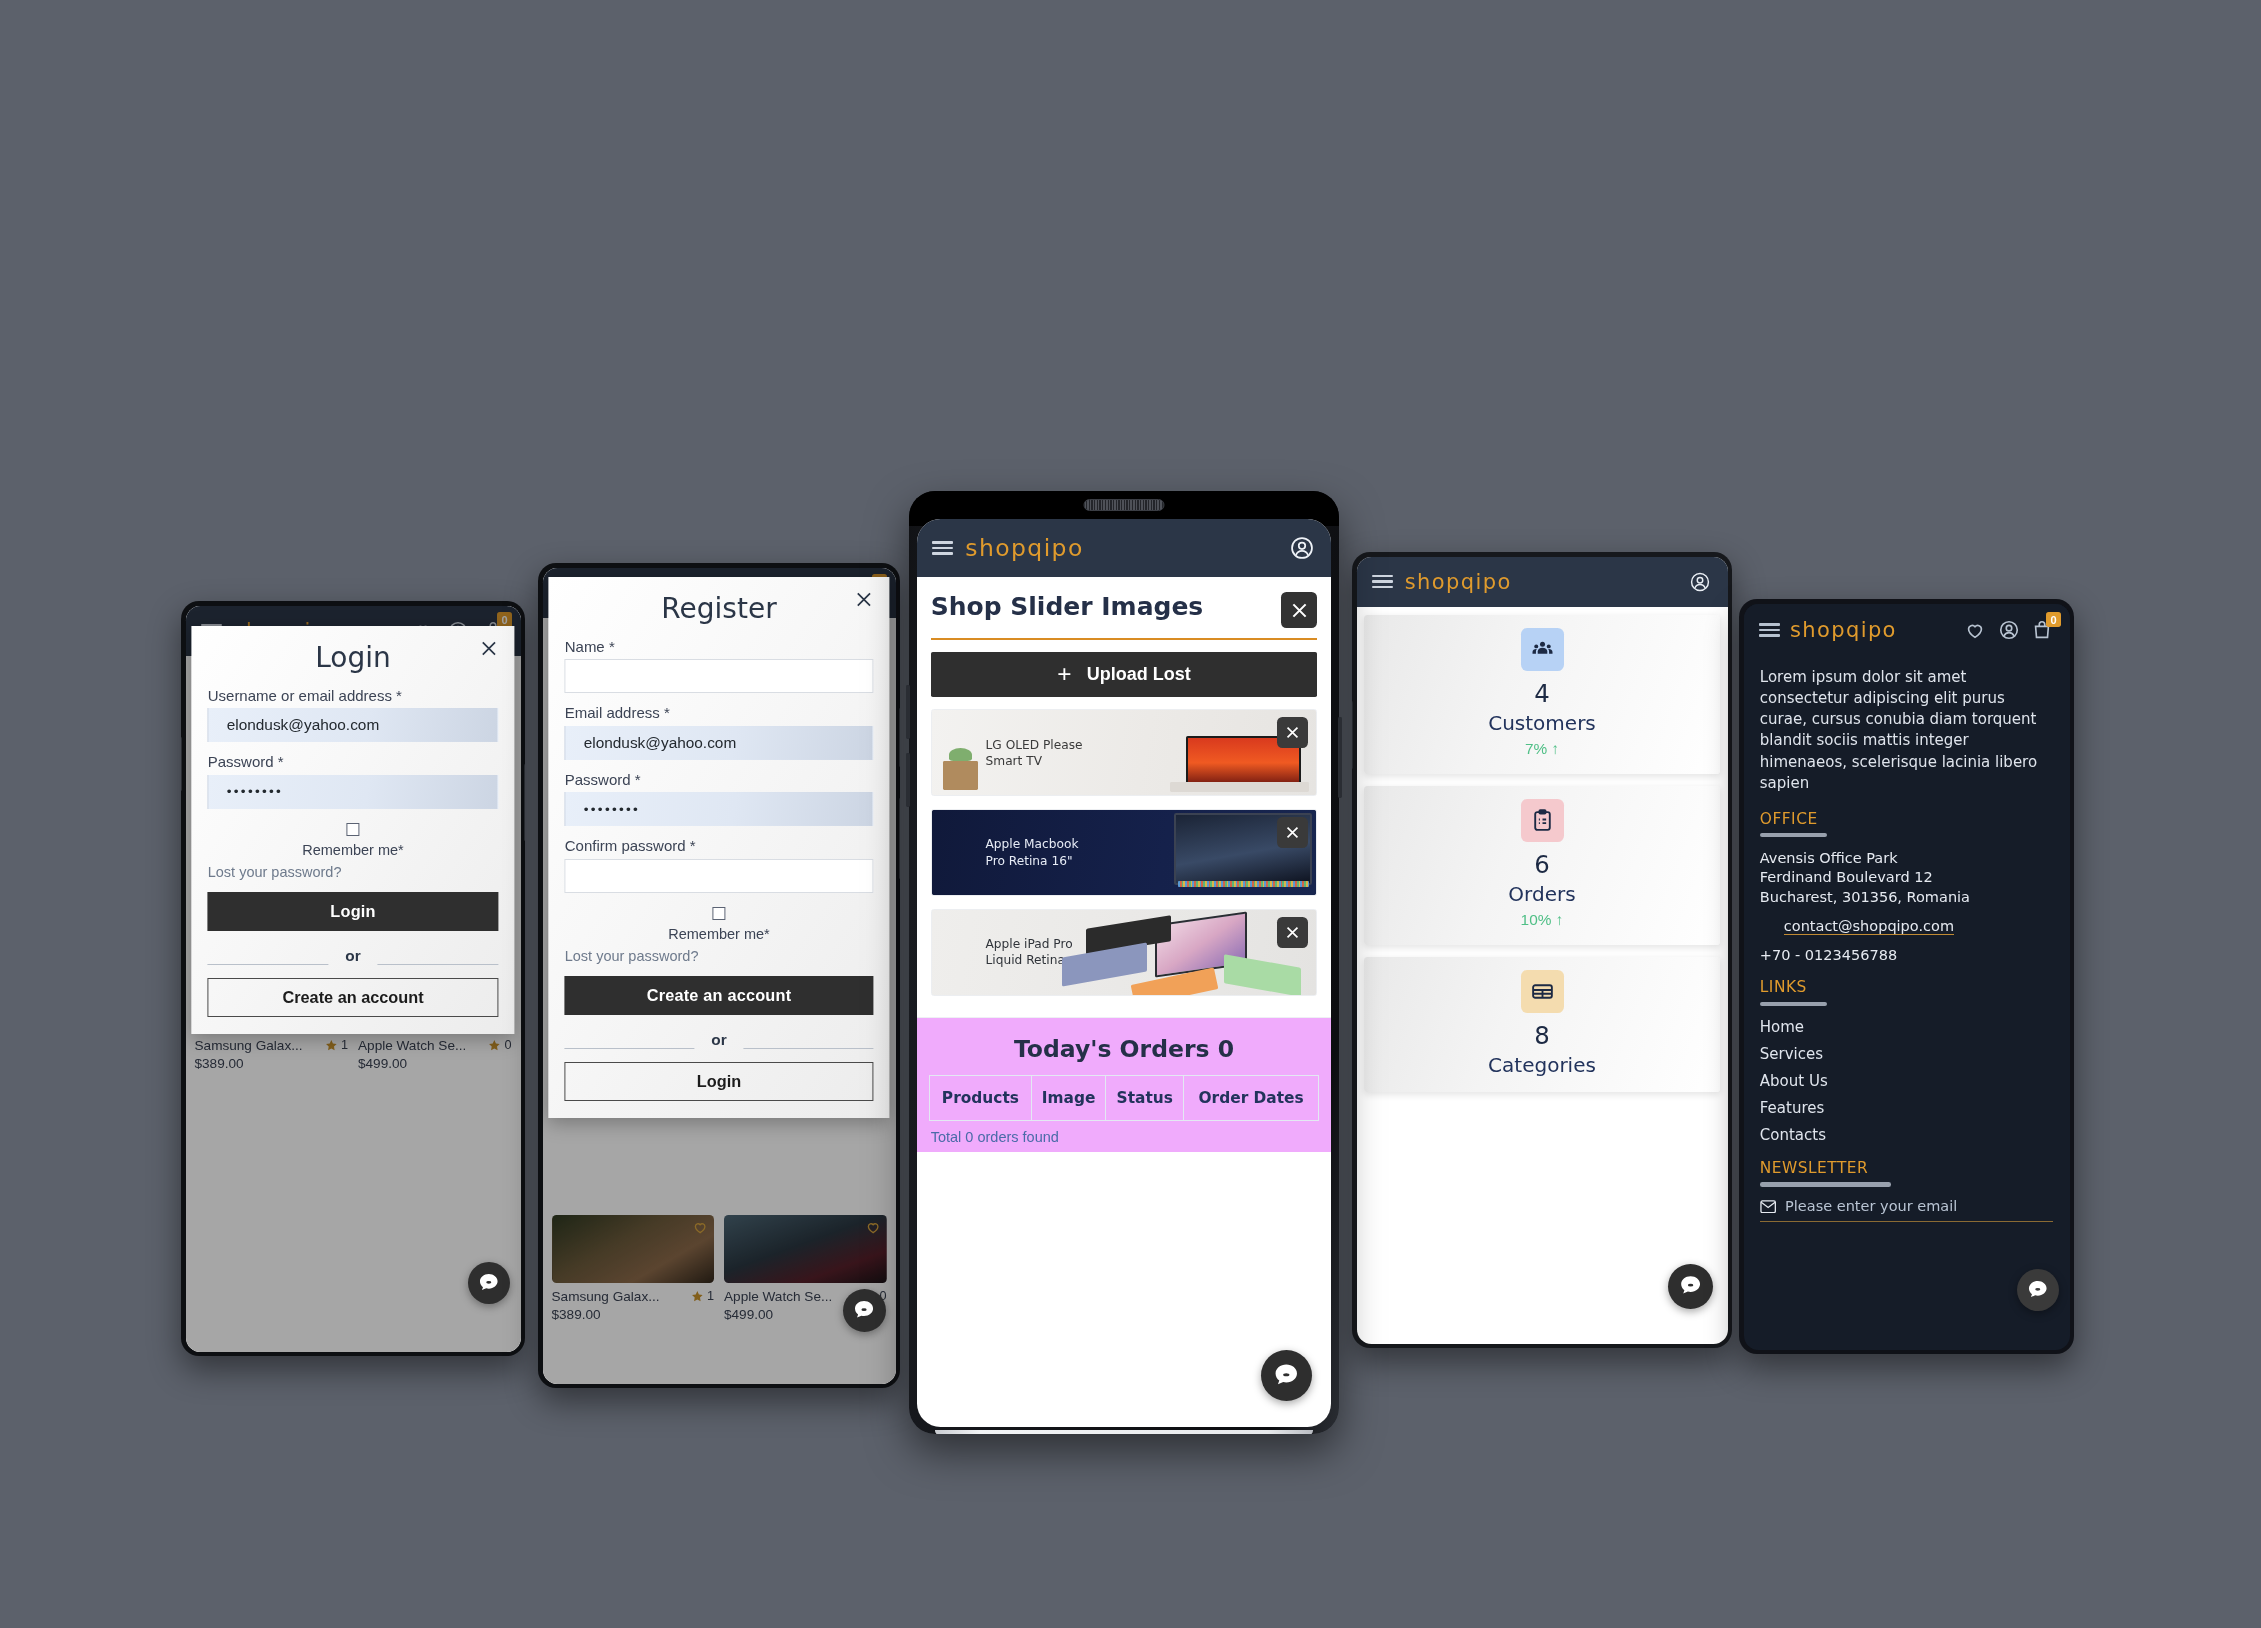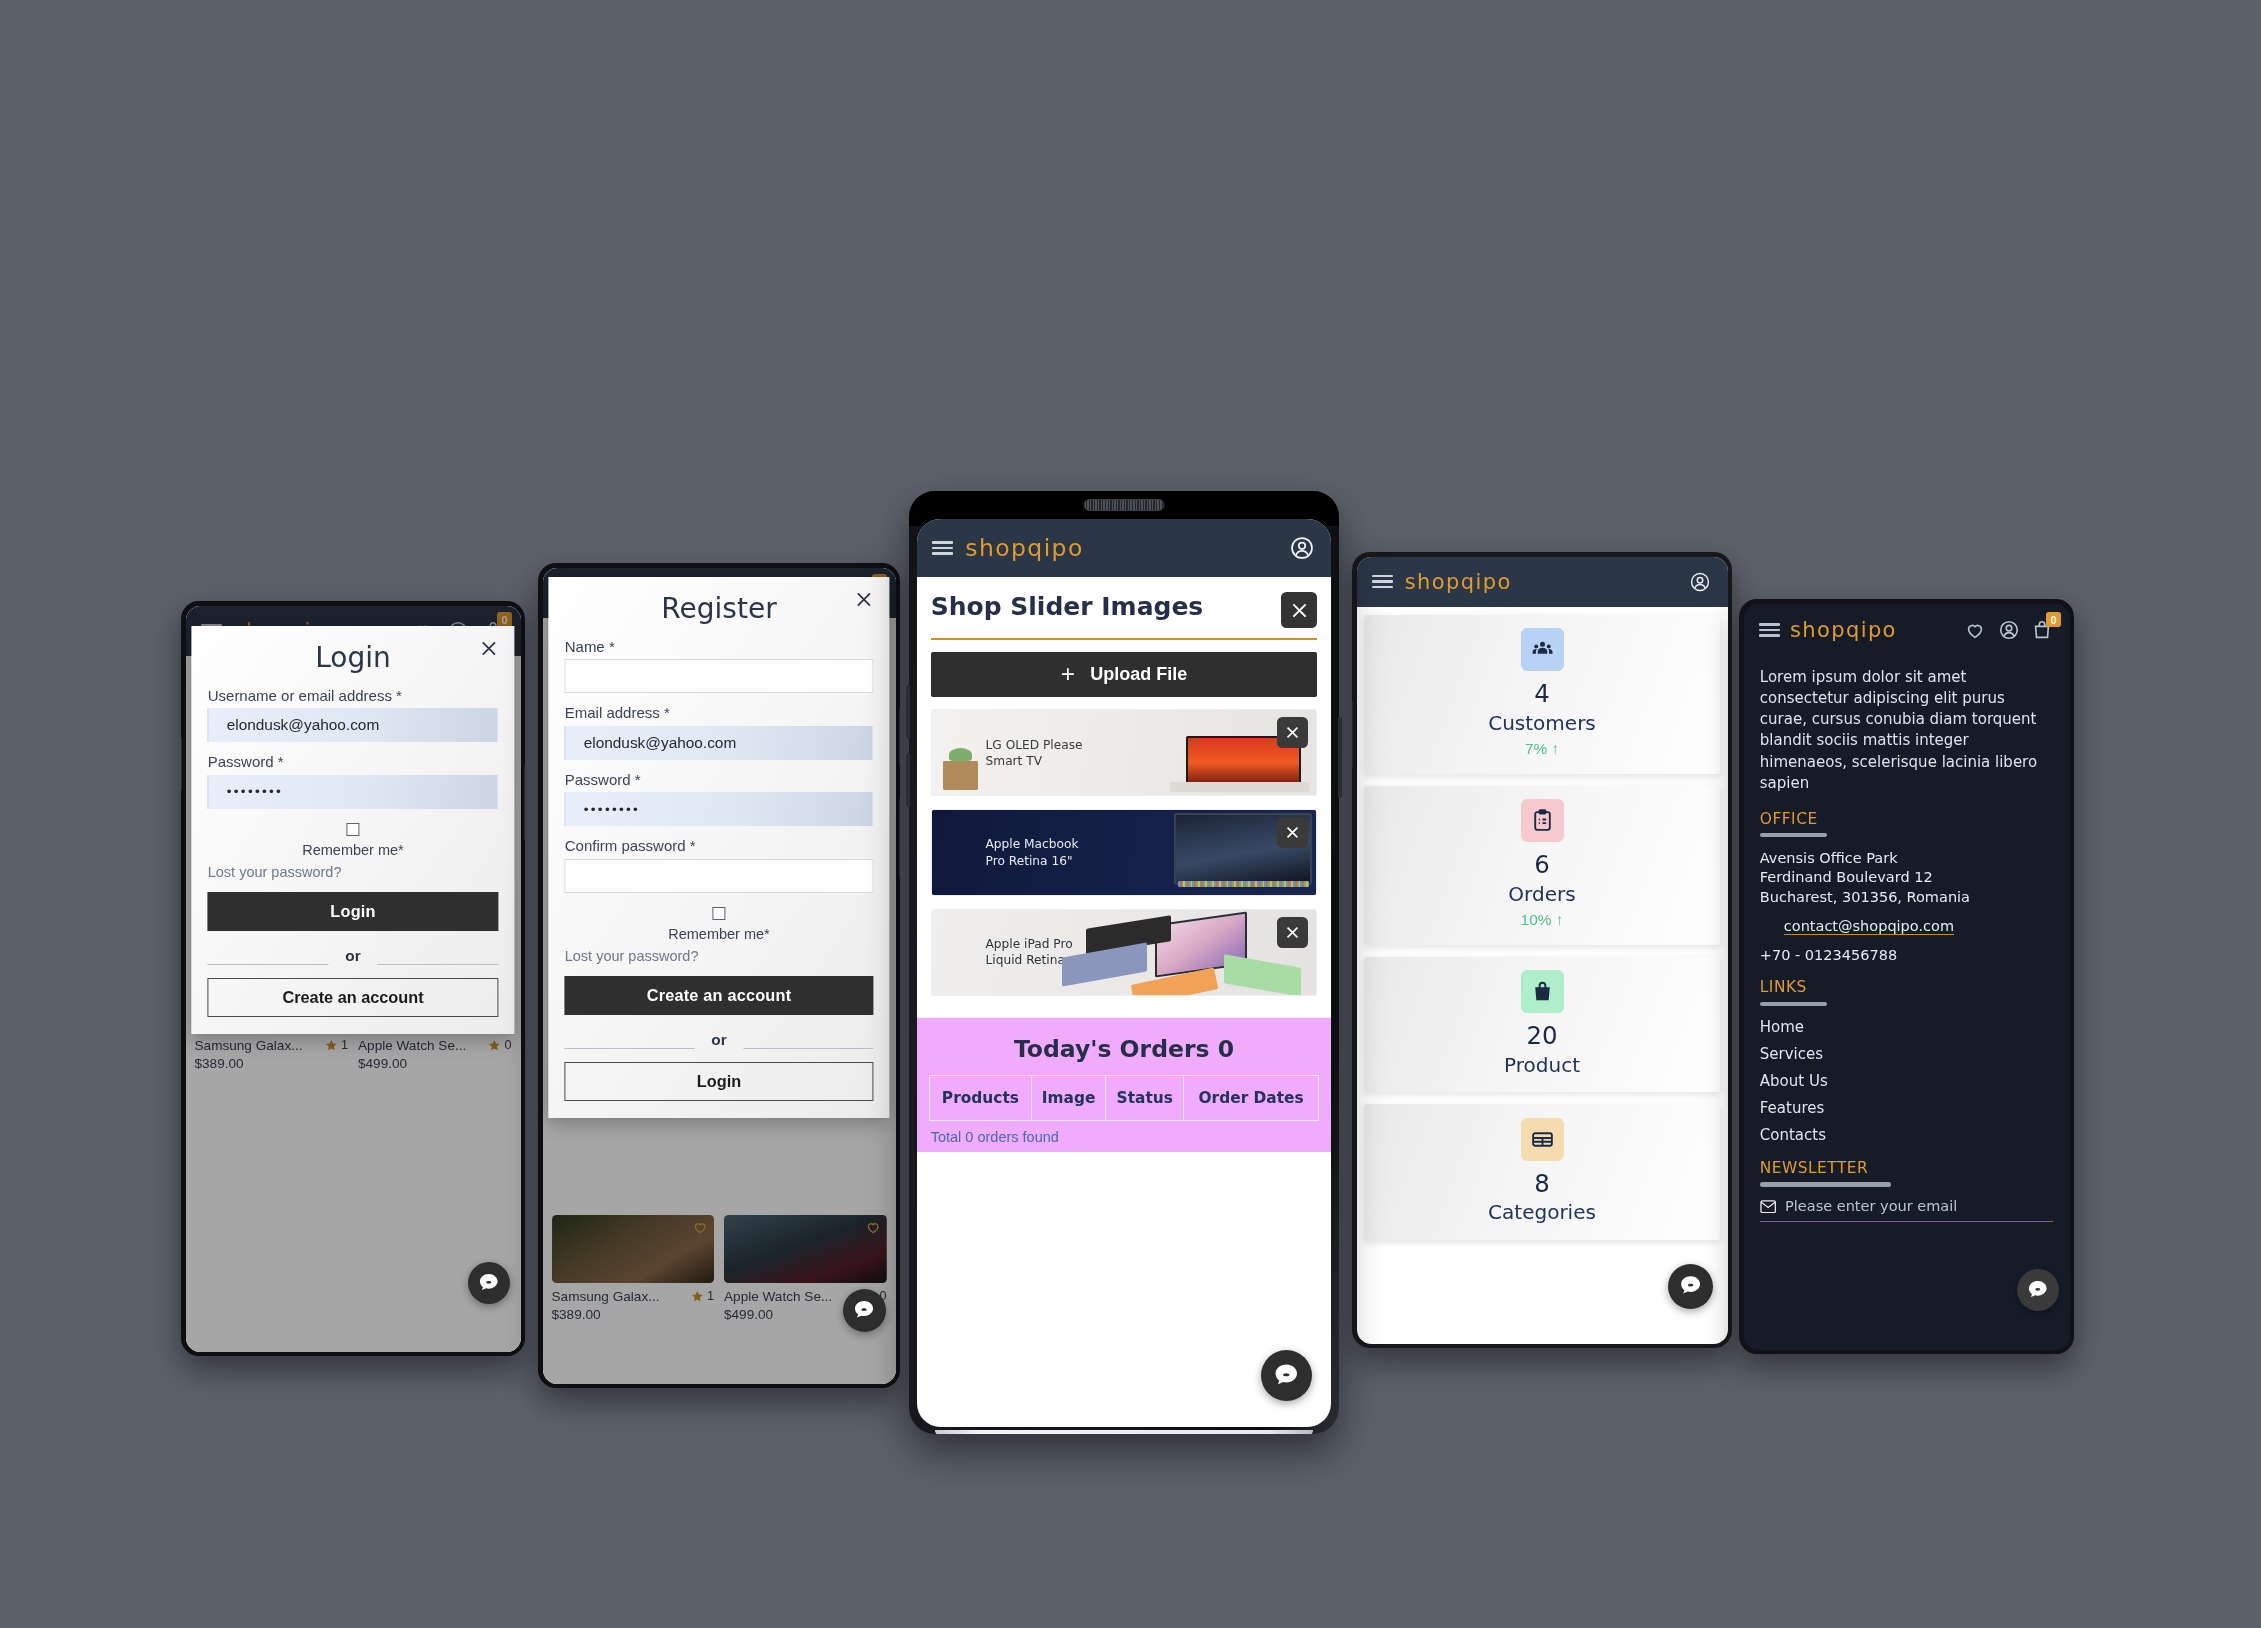--- a/index.html
+++ b/index.html
@@ -565,29 +565,20 @@
                   <rect x="5" y="4" width="14" height="17" rx="2"></rect>
                   <rect x="9" y="2" width="6" height="3.4" rx="1" fill="#1d2a44"></rect>
                   <path d="M8.5 11h1M12 11h3.5M8.5 14.5h1M12 14.5h3.5"></path>
                 </svg>
             </div>
             <div class="num">6</div>
             <div class="lbl">Orders</div>
             <div class="delta">10% ↑</div>
           </div>
 
-          <div class="statcard">
-            <div class="ibox" style="background:#aeeecb;">
-              <svg viewBox="0 0 24 24" fill="#1d2a44">
-                  <path d="M5 8h14l-1.1 12.5H6.1L5 8zm3.3 0V6.4a3.7 3.7 0 0 1 7.4 0V8h-1.9V6.4a1.8 1.8 0 0 0-3.6 0V8H8.3z"></path>
-                </svg>
-            </div>
-            <div class="num">20</div>
-            <div class="lbl">Product</div>
-          </div>
 
           <div class="statcard">
             <div class="ibox" style="background:#f4dcaf;">
               <svg viewBox="0 0 24 24" fill="none" stroke="#1d2a44" stroke-width="1.8">
                   <rect x="3" y="6" width="18" height="12" rx="2"></rect>
                   <path d="M3 10.5h18M12 10.5V18M3 14.2h18"></path>
                 </svg>
             </div>
             <div class="num">8</div>
             <div class="lbl">Categories</div>
@@ -718,21 +709,21 @@
             <div class="sq-close">
               <svg viewBox="0 0 24 24" fill="none" stroke="#fff" stroke-width="2.4">
                   <path d="M5 5l14 14M19 5L5 19"></path>
                 </svg>
             </div>
           </div>
           <div class="rule"></div>
 
           <button class="upload">
             <span class="plus">+</span>
-            <span>Upload File</span>
+            <span>Upload Lost</span>
           </button>
 
           <div class="slide sl-tv">
             <div class="cap">
               <div>LG OLED Please</div>
               <div>Smart TV</div>
             </div>
             <div style="position:absolute;right:4%;bottom:12%;width:30%;height:58%;background:linear-gradient(180deg,#d93a1e,#f05a22 55%,#7e1f12);border:2.7px solid #1b1b1b;border-radius:1.8px;"></div>
             <div style="position:absolute;right:2%;bottom:4%;width:36%;height:12%;background:#ddd9d4;border-radius:1.4px;"></div>
             <div style="position:absolute;left:3%;bottom:6%;width:9%;height:34%;background:#b08b5e;border-radius:1.4px;"></div>

